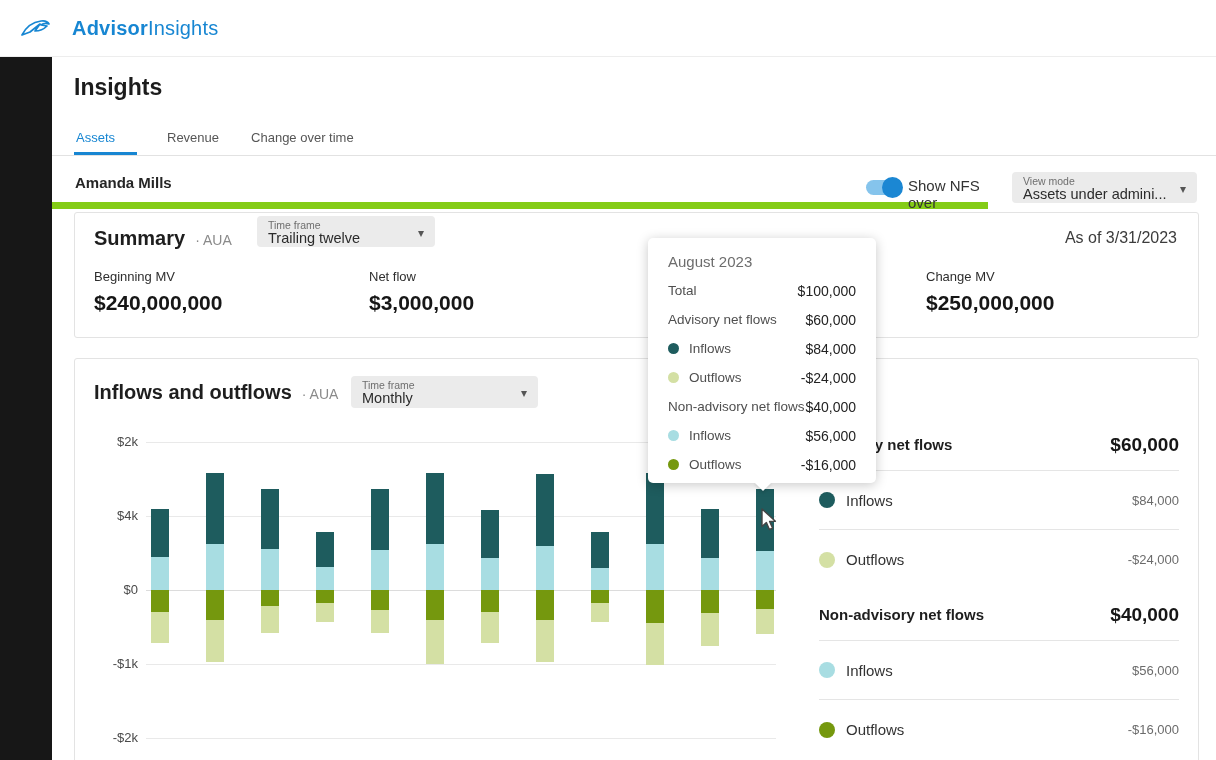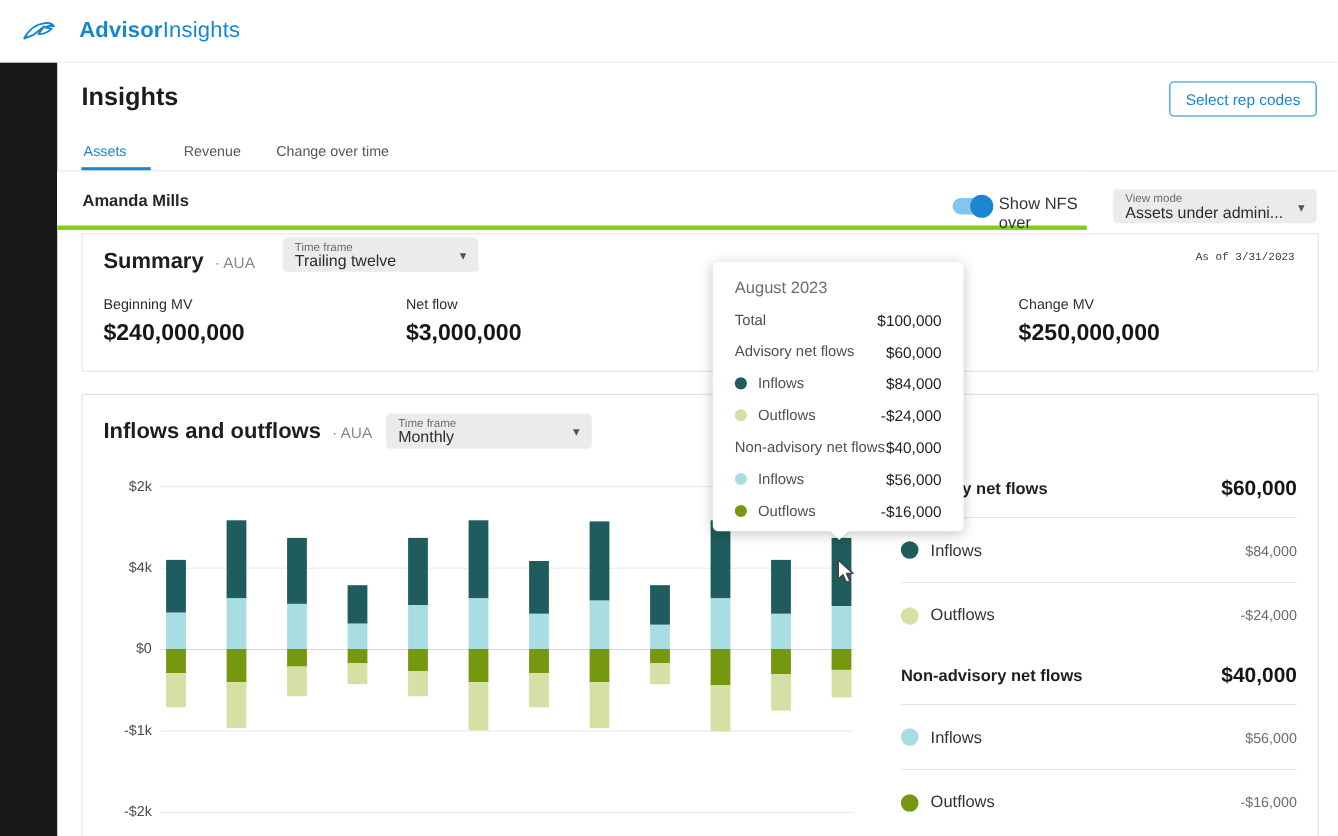--- a/index.html
+++ b/index.html
@@ -24,21 +24,21 @@
     display:flex; align-items:center; justify-content:center; cursor:pointer; }
 
   
   .tabs { position:absolute; left:74px; top:129px; height:27px; display:flex; gap:28px; }
   .tab { font-size:13px; color:#565656; padding:0 2px; height:26px; line-height:18px; cursor:pointer; }
   .tab.active { color:#1786d2; border-bottom:3px solid #1786d2; min-width:63px; }
   .tabs-border { position:absolute; left:52px; top:155px; width:1164px; height:1px; background:#e2e2e2; }
 
   
   .filterbar { position:absolute; left:52px; top:156px; width:936px; height:53px; background:#fff;
-    border-bottom:4px solid #84cc16; }
+    border-bottom:7px solid #84cc16; }
   .client-name { position:absolute; left:23px; top:18px; font-size:15px; font-weight:700; color:#262626; }
   .toggle { position:absolute; left:814px; top:24px; width:34px; height:15px; border-radius:8px;
     background:#85c4ec; cursor:pointer; }
   .toggle .knob { position:absolute; right:-3px; top:-3px; width:21px; height:21px; border-radius:50%;
     background:#1b87d3; }
   .toggle-label { position:absolute; left:856px; top:21px; font-size:15px; color:#333; }
 
   
   .select { background:#ebebeb; border-radius:4px; position:absolute; cursor:pointer; }
   .select .sel-label { position:absolute; left:11px; top:3px; font-size:10.5px; color:#6e6e6e; }
@@ -47,21 +47,21 @@
   .select .caret { position:absolute; right:11px; top:50%; transform:translateY(-46%);
     font-size:12px; color:#555; }
   .sel-viewmode { left:960px; top:16px; width:185px; height:31px; }
 
   
   .card { position:absolute; background:#fff; border:1px solid #e3e3e3; border-radius:3px; }
   .card-summary { left:74px; top:212px; width:1125px; height:126px; }
   .card-flows   { left:74px; top:358px; width:1125px; height:440px; }
   .card-title { position:absolute; font-size:20px; font-weight:700; color:#1e1e1e; }
   .badge { font-size:14px; font-weight:400; color:#8a8a8a; margin-left:10px; }
-  .asof { position:absolute; right:21px; top:16px; font-size:10px; color:#3c3c3c;font-family:Liberation Mono, monospace; }
+  .asof { position:absolute; right:21px; top:16px; font-size:16px; color:#3c3c3c; }
 
   .stat { position:absolute; top:56px; }
   .stat .s-label { font-size:13px; color:#2e2e2e; }
   .stat .s-value { margin-top:7px; font-size:21px; font-weight:700; color:#161616; }
 
   
   .plot { position:absolute; left:71px; top:83px; width:630px; height:340px; }
   .gridline { position:absolute; left:0; width:630px; height:1px; background:#e9e9e9; }
   .gridline.zero { background:#dcdcdc; }
   .ytick { position:absolute; left:-64px; width:56px; text-align:right; font-size:13px; color:#4a4a4a; }
@@ -106,21 +106,20 @@
           <path d="M2 20 C6 12 13 7 21 6 C25 5.5 28 7 29 9 C26 8 23 8.5 21 10 L27 11 C24 14 20 16 15 16 L20 9 L10 17 Z" stroke="#1786d2" stroke-width="1.7" stroke-linejoin="round" fill="none"></path>
         </svg>
       </span>
       <span class="brand-text"><b>Advisor</b><span>Insights</span></span>
     </div>
   </div>
 
   <div class="rail"></div>
 
   <div class="page-title">Insights</div>
-  <button class="rep-btn">Select rep codes</button>
 
   <div class="tabs">
     <div class="tab active">Assets</div>
     <div class="tab">Revenue</div>
     <div class="tab">Change over time</div>
   </div>
   <div class="tabs-border"></div>
 
   <div class="filterbar">
     <div class="client-name">Amanda Mills</div>

